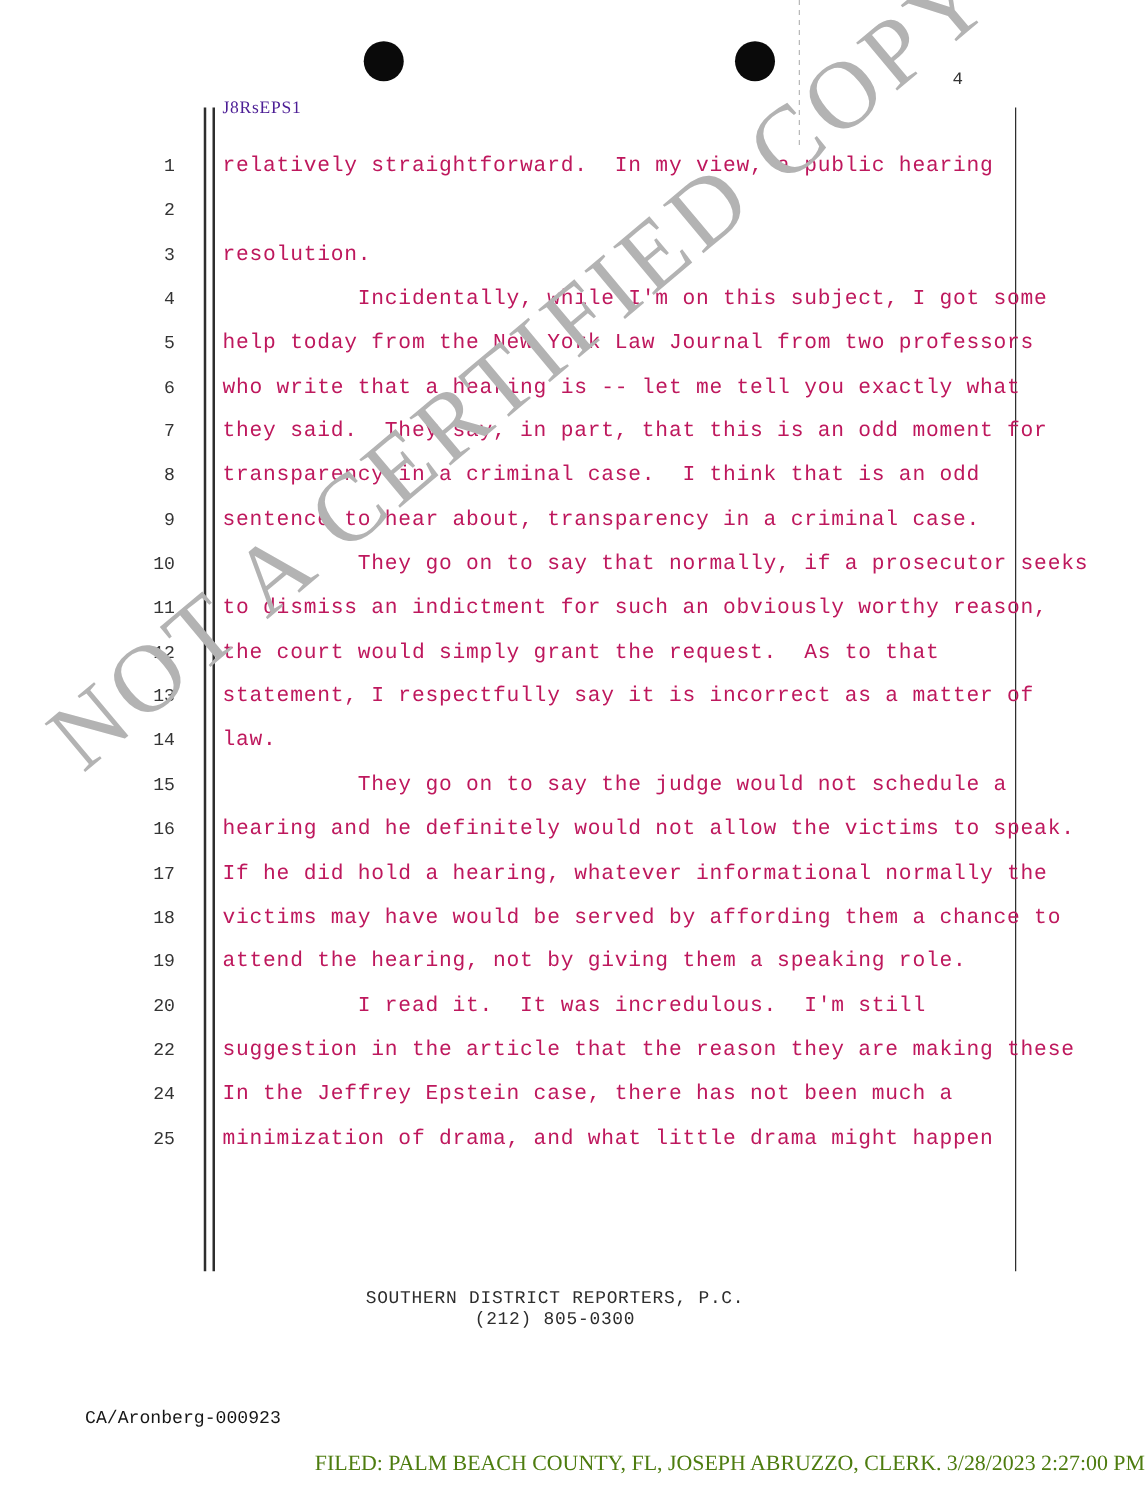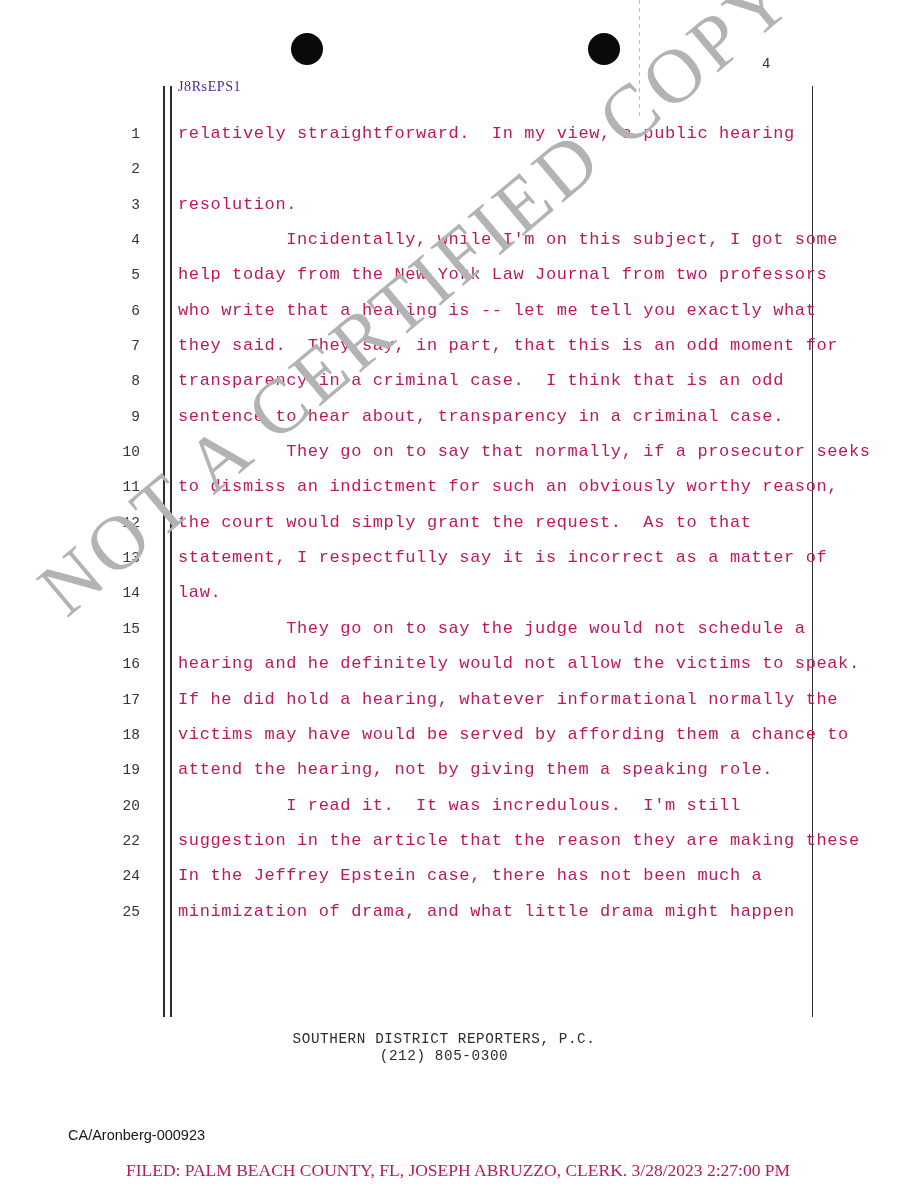--- a/index.html
+++ b/index.html
@@ -137,35 +137,35 @@
     letter-spacing: 0.6px;
     color: #2d2d2d;
     line-height: 17px;
   }
 
   
   .bates-stamp {
     position: absolute;
     left: 68px;
     top: 1127px;
-    font-family: Liberation Sans, sans-serif;
+    font-family: Liberation Mono, monospace;
     font-size: 14.5px;
     color: #161616;
   }
 
   
   .filing-stamp {
     position: absolute;
     left: 0;
     top: 1160px;
     width: 916px;
-    text-align: center;
+    text-align: right;
     font-family: "Liberation Serif", serif;
     font-size: 17.5px;
-    color: #be185d;
+    color: #4d7c0f;
   }
 </style>
 </head>
 <body>
 
 <div class="page">
 
   <div class="punch-hole left"></div>
   <div class="punch-hole right"></div>
 

